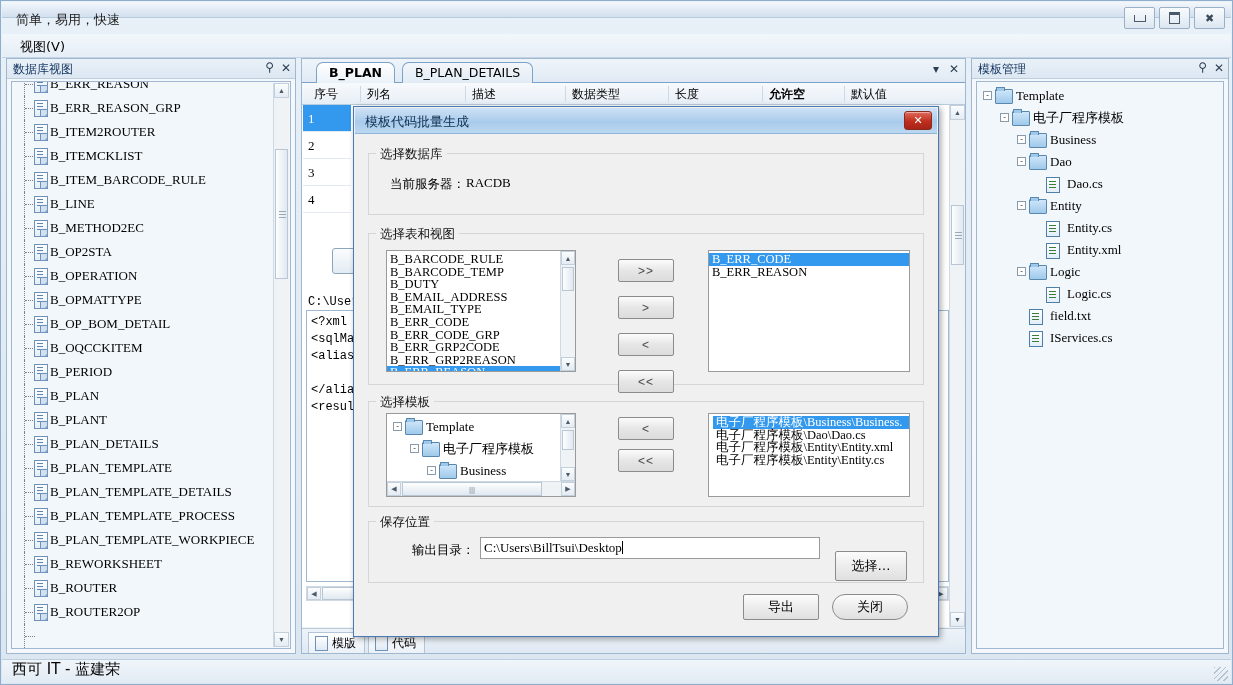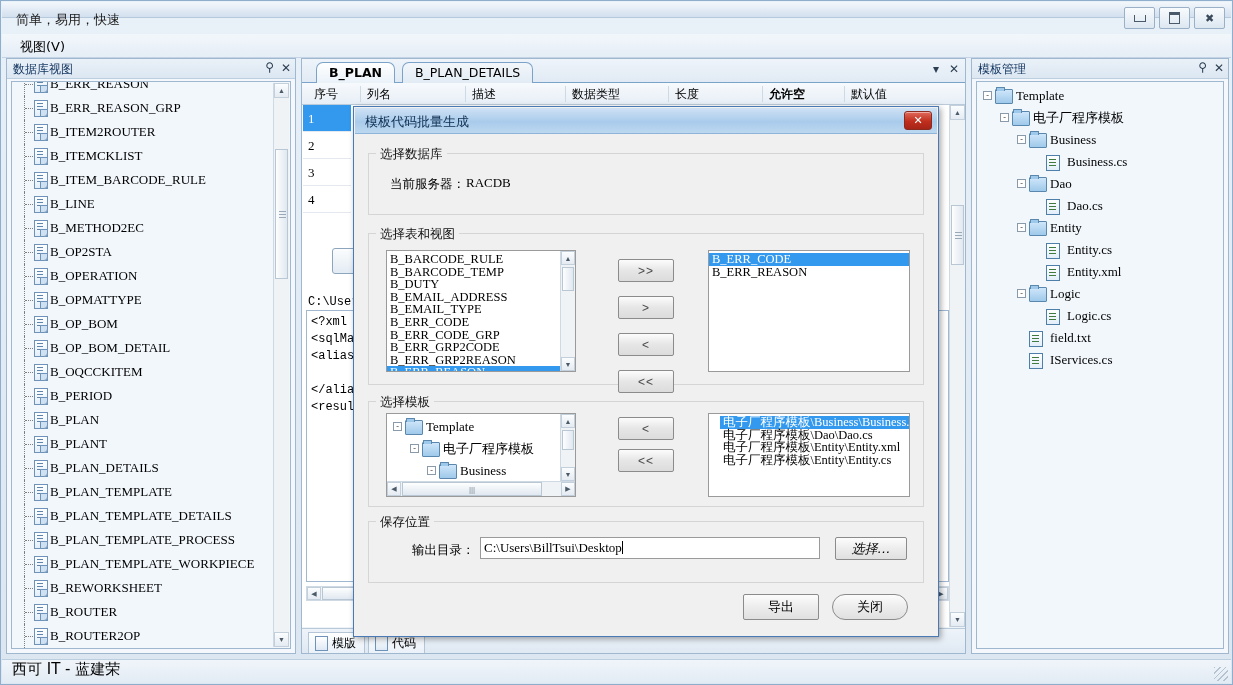--- a/index.html
+++ b/index.html
@@ -350,21 +350,20 @@
           <div class="tree-row"><span class="dots"></span><span class="doc-ico"></span><span>B_ERR_REASON</span></div>
           <div class="tree-row"><span class="dots"></span><span class="doc-ico"></span><span>B_ERR_REASON_GRP</span></div>
           <div class="tree-row"><span class="dots"></span><span class="doc-ico"></span><span>B_ITEM2ROUTER</span></div>
           <div class="tree-row"><span class="dots"></span><span class="doc-ico"></span><span>B_ITEMCKLIST</span></div>
           <div class="tree-row"><span class="dots"></span><span class="doc-ico"></span><span>B_ITEM_BARCODE_RULE</span></div>
           <div class="tree-row"><span class="dots"></span><span class="doc-ico"></span><span>B_LINE</span></div>
           <div class="tree-row"><span class="dots"></span><span class="doc-ico"></span><span>B_METHOD2EC</span></div>
           <div class="tree-row"><span class="dots"></span><span class="doc-ico"></span><span>B_OP2STA</span></div>
           <div class="tree-row"><span class="dots"></span><span class="doc-ico"></span><span>B_OPERATION</span></div>
           <div class="tree-row"><span class="dots"></span><span class="doc-ico"></span><span>B_OPMATTYPE</span></div>
-          <div class="tree-row"><span class="dots"></span><span class="doc-ico"></span><span>B_OP_BOM</span></div>
           <div class="tree-row"><span class="dots"></span><span class="doc-ico"></span><span>B_OP_BOM_DETAIL</span></div>
           <div class="tree-row"><span class="dots"></span><span class="doc-ico"></span><span>B_OQCCKITEM</span></div>
           <div class="tree-row"><span class="dots"></span><span class="doc-ico"></span><span>B_PERIOD</span></div>
           <div class="tree-row"><span class="dots"></span><span class="doc-ico"></span><span>B_PLAN</span></div>
           <div class="tree-row"><span class="dots"></span><span class="doc-ico"></span><span>B_PLANT</span></div>
           <div class="tree-row"><span class="dots"></span><span class="doc-ico"></span><span>B_PLAN_DETAILS</span></div>
           <div class="tree-row"><span class="dots"></span><span class="doc-ico"></span><span>B_PLAN_TEMPLATE</span></div>
           <div class="tree-row"><span class="dots"></span><span class="doc-ico"></span><span>B_PLAN_TEMPLATE_DETAILS</span></div>
           <div class="tree-row"><span class="dots"></span><span class="doc-ico"></span><span>B_PLAN_TEMPLATE_PROCESS</span></div>
           <div class="tree-row"><span class="dots"></span><span class="doc-ico"></span><span>B_PLAN_TEMPLATE_WORKPIECE</span></div>
@@ -471,24 +470,20 @@
             <span class="exp" style="left: 23px;">-</span>
             <span class="folder" style="left: 35px;"></span>
             <span class="rlabel" style="left: 56px;">电子厂程序模板</span>
           </div>
           <div class="rnode">
             <span class="exp" style="left: 40px;">-</span>
             <span class="folder" style="left: 52px;"></span>
             <span class="rlabel" style="left: 73px;">Business</span>
           </div>
           <div class="rnode">
-            <span class="fileico" style="left: 69px;"></span>
-            <span class="rlabel" style="left: 90px;">Business.cs</span>
-          </div>
-          <div class="rnode">
             <span class="exp" style="left: 40px;">-</span>
             <span class="folder" style="left: 52px;"></span>
             <span class="rlabel" style="left: 73px;">Dao</span>
           </div>
           <div class="rnode">
             <span class="fileico" style="left: 69px;"></span>
             <span class="rlabel" style="left: 90px;">Dao.cs</span>
           </div>
           <div class="rnode">
             <span class="exp" style="left: 40px;">-</span>
@@ -609,33 +604,33 @@
           <span style="display:block;text-align:center;font-size:8px;color:#7a8794;line-height:13px;">|||</span>
         </div>
         <div class="arrow-r" style="width:14px;height:14px;">▶</div>
       </div>
     </div>
 
     <div class="xbtn" style="left:264px;top:310px;">&lt;</div>
     <div class="xbtn" style="left:264px;top:342px;">&lt;&lt;</div>
 
     <div class="listbox" style="left:354px;top:306px;width:202px;height:84px;">
-      <div id="tpl-chosen" style="position:absolute;left:11px;top:2px;right:0;">
+      <div id="tpl-chosen" style="position:absolute;left:4px;top:2px;right:0;">
           <div class="lb-item sel">电子厂程序模板\Business\Business.</div>
           <div class="lb-item">电子厂程序模板\Dao\Dao.cs</div>
           <div class="lb-item">电子厂程序模板\Entity\Entity.xml</div>
           <div class="lb-item">电子厂程序模板\Entity\Entity.cs</div>
         </div>
     </div>
 
     <div class="gbox" style="left:14px;top:414px;width:556px;height:62px;"></div>
     <div class="gbox-legend" style="left:22px;top:407px;">保存位置</div>
     <div class="lbl" style="left:58px;top:435px;">输出目录：</div>
     <div class="txtfield" style="left:126px;top:430px;width:340px;height:22px;">
       <span>C:\Users\BillTsui\Desktop</span><span class="cursorbar"></span>
     </div>
-    <div class="dbtn" style="left:481px;top:430px;width:72px;height:23px;font-style:italic;">选择…</div>
+    <div class="dbtn" style="left:481px;top:444px;width:72px;height:30px;">选择…</div>
 
     <div class="dbtn" style="left:389px;top:487px;width:76px;">导出</div>
     <div class="dbtn" style="left:478px;top:487px;width:76px;border-radius:13px;">关闭</div>
   </div>
 
 </div>
 
 </body></html>

